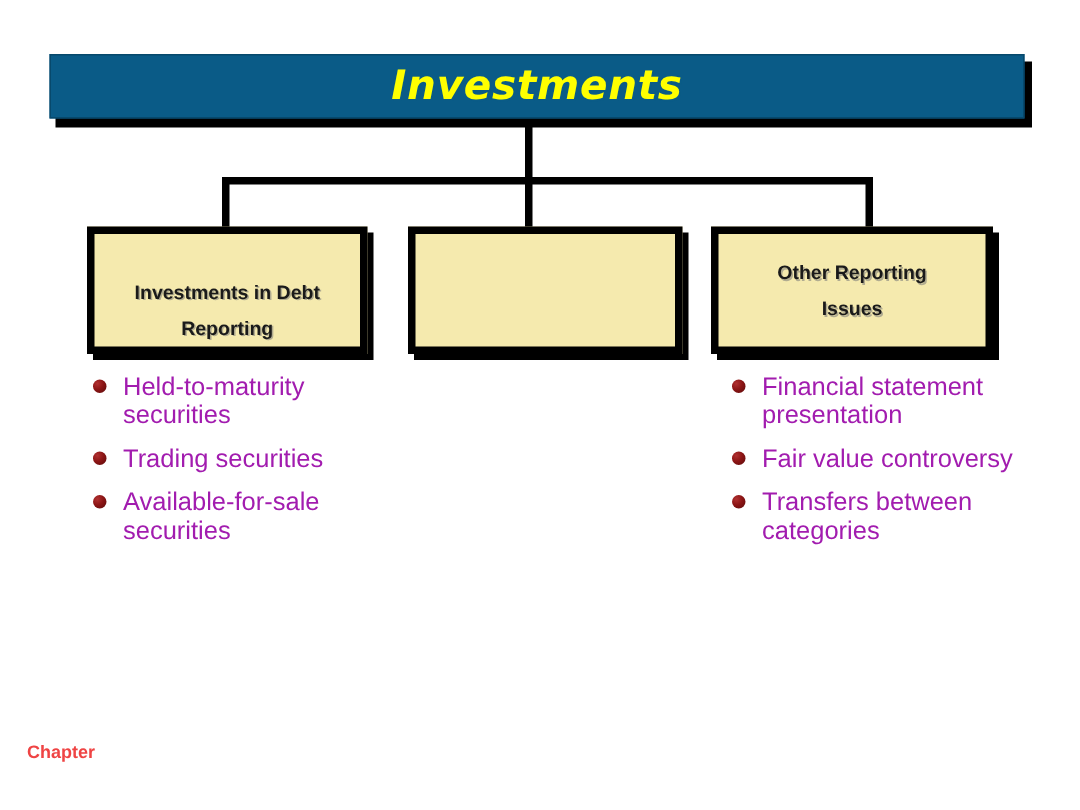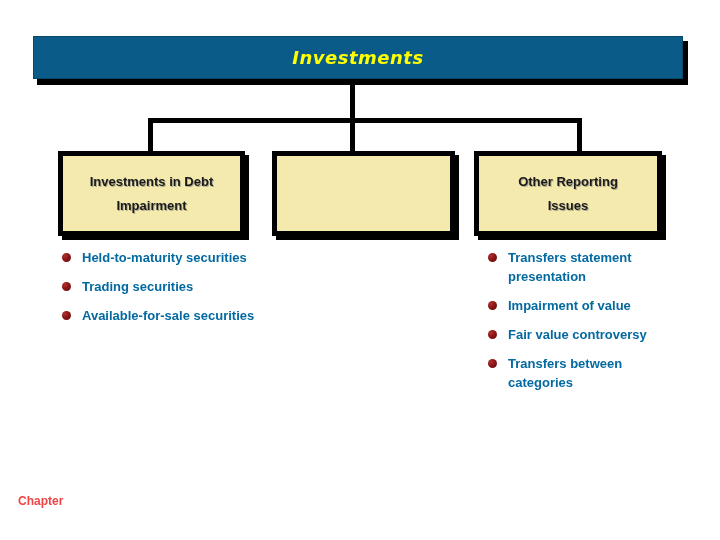--- a/index.html
+++ b/index.html
@@ -41,21 +41,21 @@
     background: #0a5b87;
     border: 1px solid #07496c;
     box-sizing: border-box;
     display: flex;
     align-items: center;
     justify-content: center;
   }
   .title-text {
     color: #ffff00;
     font-family: "DejaVu Sans", sans-serif;
-    font-size: 18px;
+    font-size: 27px;
     font-weight: bold;
     font-style: italic;
     letter-spacing: 0.5px;
     line-height: 1;
     white-space: nowrap;
     text-shadow: 1px 1px 0 #0a5b87;
   }
 
   
   .conn {
@@ -85,21 +85,21 @@
   }
   .cat-box .line {
     color: #1a1a1a;
     font-size: 13px;
     font-weight: bold;
     line-height: 24px;
     text-align: center;
     white-space: nowrap;
     text-shadow: 1px 1px 0 rgba(120,120,120,0.55);
   }
-  #cat-box-0 { left: 58px;  width: 187px; }
+  #cat-box-0 { left: 58px;  width: 187px; justify-content: flex-end; }
   #cat-box-1 { left: 272px; width: 183px; }
   #cat-box-2 { left: 474px; width: 188px; }
 
   
   .bullet-col {
     position: absolute;
     top: 248px;
     width: 200px;
   }
   #bullet-col-0 { left: 58px;  }
@@ -115,26 +115,25 @@
   .bullet-dot {
     position: absolute;
     left: 4px;
     top: 5px;
     width: 9px;
     height: 9px;
     border-radius: 50%;
     background: radial-gradient(circle at 32% 30%, #b03030 0%, #8c1515 45%, #5a0b0b 100%);
   }
   .bullet-text {
-    color: #0369a1;
-    font-size: 13px;
+    color: #a21caf;
+    font-size: 17px;
     line-height: 19px;
     display: block;
     text-shadow: 0.5px 0.5px 0 rgba(255,255,255,0.9);
-    font-weight: bold;
   }
 
   
   .footer {
     position: absolute;
     left: 18px;
     top: 493px;
     color: #ef4444;
     font-size: 12px;
     font-weight: bold;
@@ -153,21 +152,21 @@
   </div>
 
   <div class="conn conn-stem"></div>
   <div class="conn conn-bar"></div>
   <div class="conn conn-drop-l"></div>
   <div class="conn conn-drop-m"></div>
   <div class="conn conn-drop-r"></div>
 
   <div class="cat-box" id="cat-box-0">
     <span class="line">Investments in Debt</span>
-    <span class="line">Impairment</span>
+    <span class="line">Reporting</span>
   </div>
   <div class="cat-box" id="cat-box-1">
   </div>
   <div class="cat-box" id="cat-box-2">
     <span class="line">Other Reporting</span>
     <span class="line">Issues</span>
   </div>
 
   <div class="bullet-col" id="bullet-col-0">
     <div class="bullet-item">
@@ -181,25 +180,21 @@
     <div class="bullet-item">
       <span class="bullet-dot"></span>
       <span class="bullet-text">Available-for-sale securities</span>
     </div>
   </div>
 
 
   <div class="bullet-col" id="bullet-col-2">
     <div class="bullet-item">
       <span class="bullet-dot"></span>
-      <span class="bullet-text">Transfers statement presentation</span>
-    </div>
-    <div class="bullet-item">
-      <span class="bullet-dot"></span>
-      <span class="bullet-text">Impairment of value</span>
+      <span class="bullet-text">Financial statement presentation</span>
     </div>
     <div class="bullet-item">
       <span class="bullet-dot"></span>
       <span class="bullet-text">Fair value controversy</span>
     </div>
     <div class="bullet-item">
       <span class="bullet-dot"></span>
       <span class="bullet-text">Transfers between categories</span>
     </div>
   </div>

